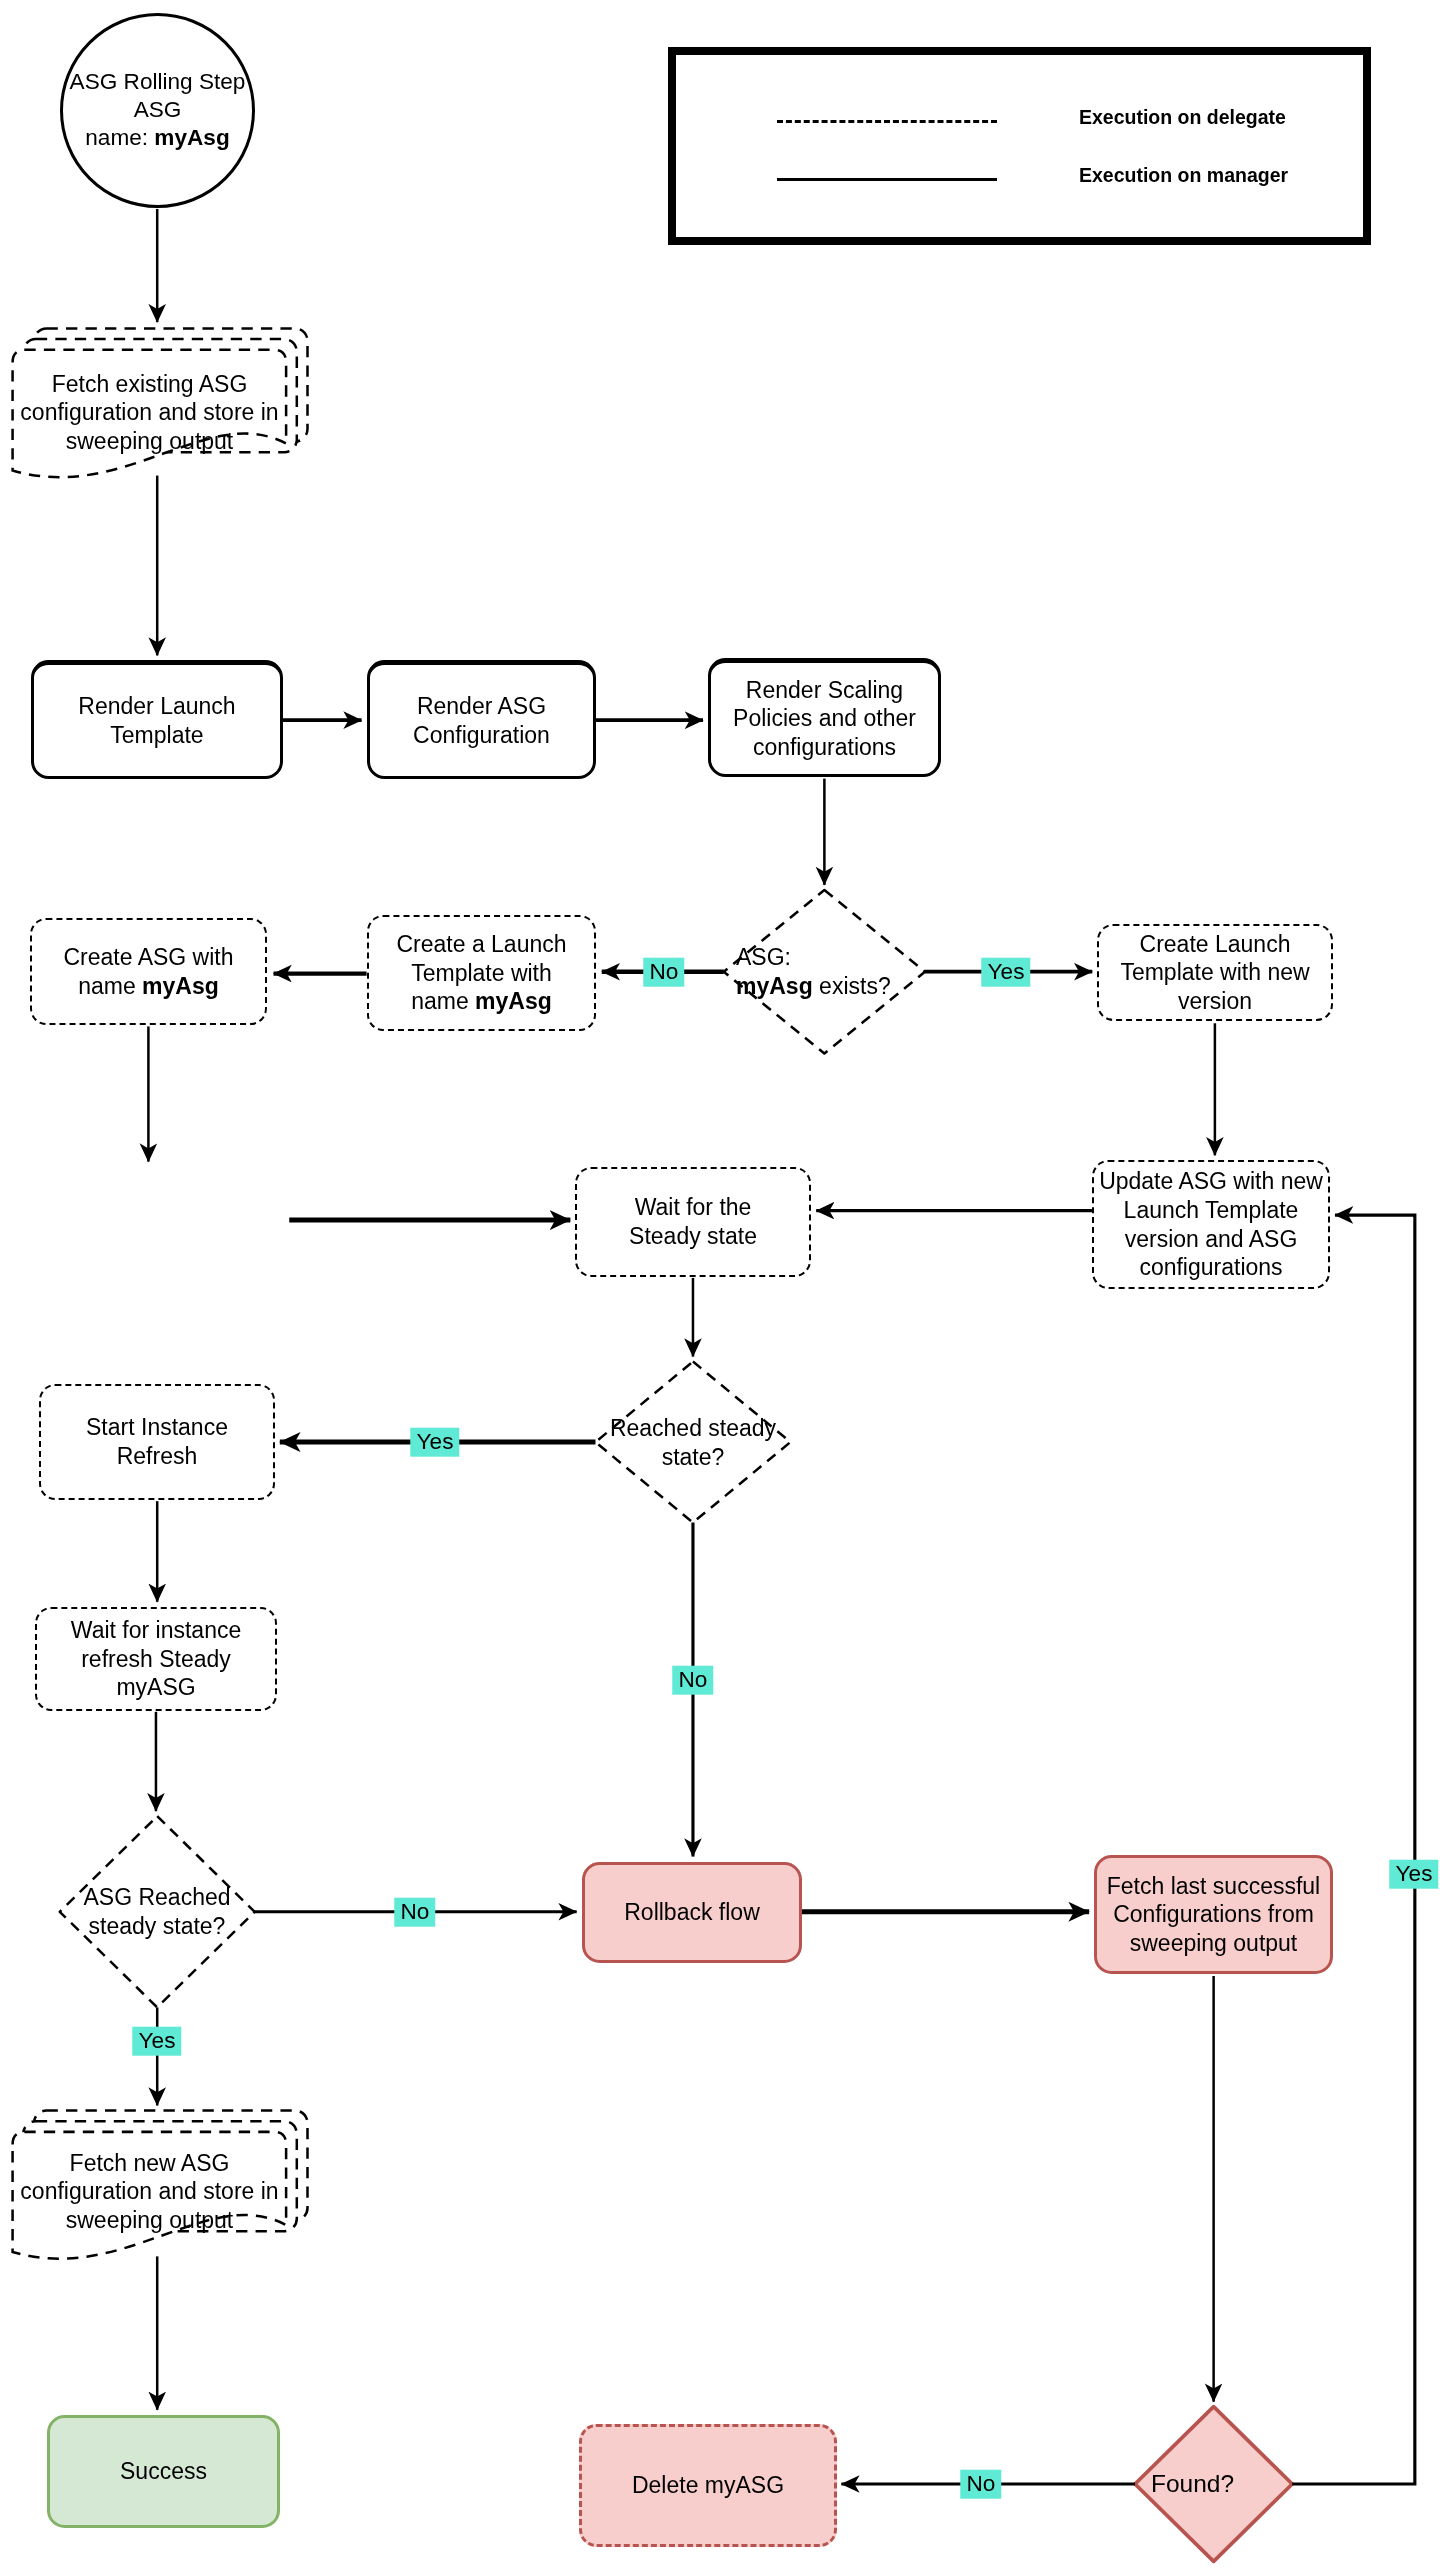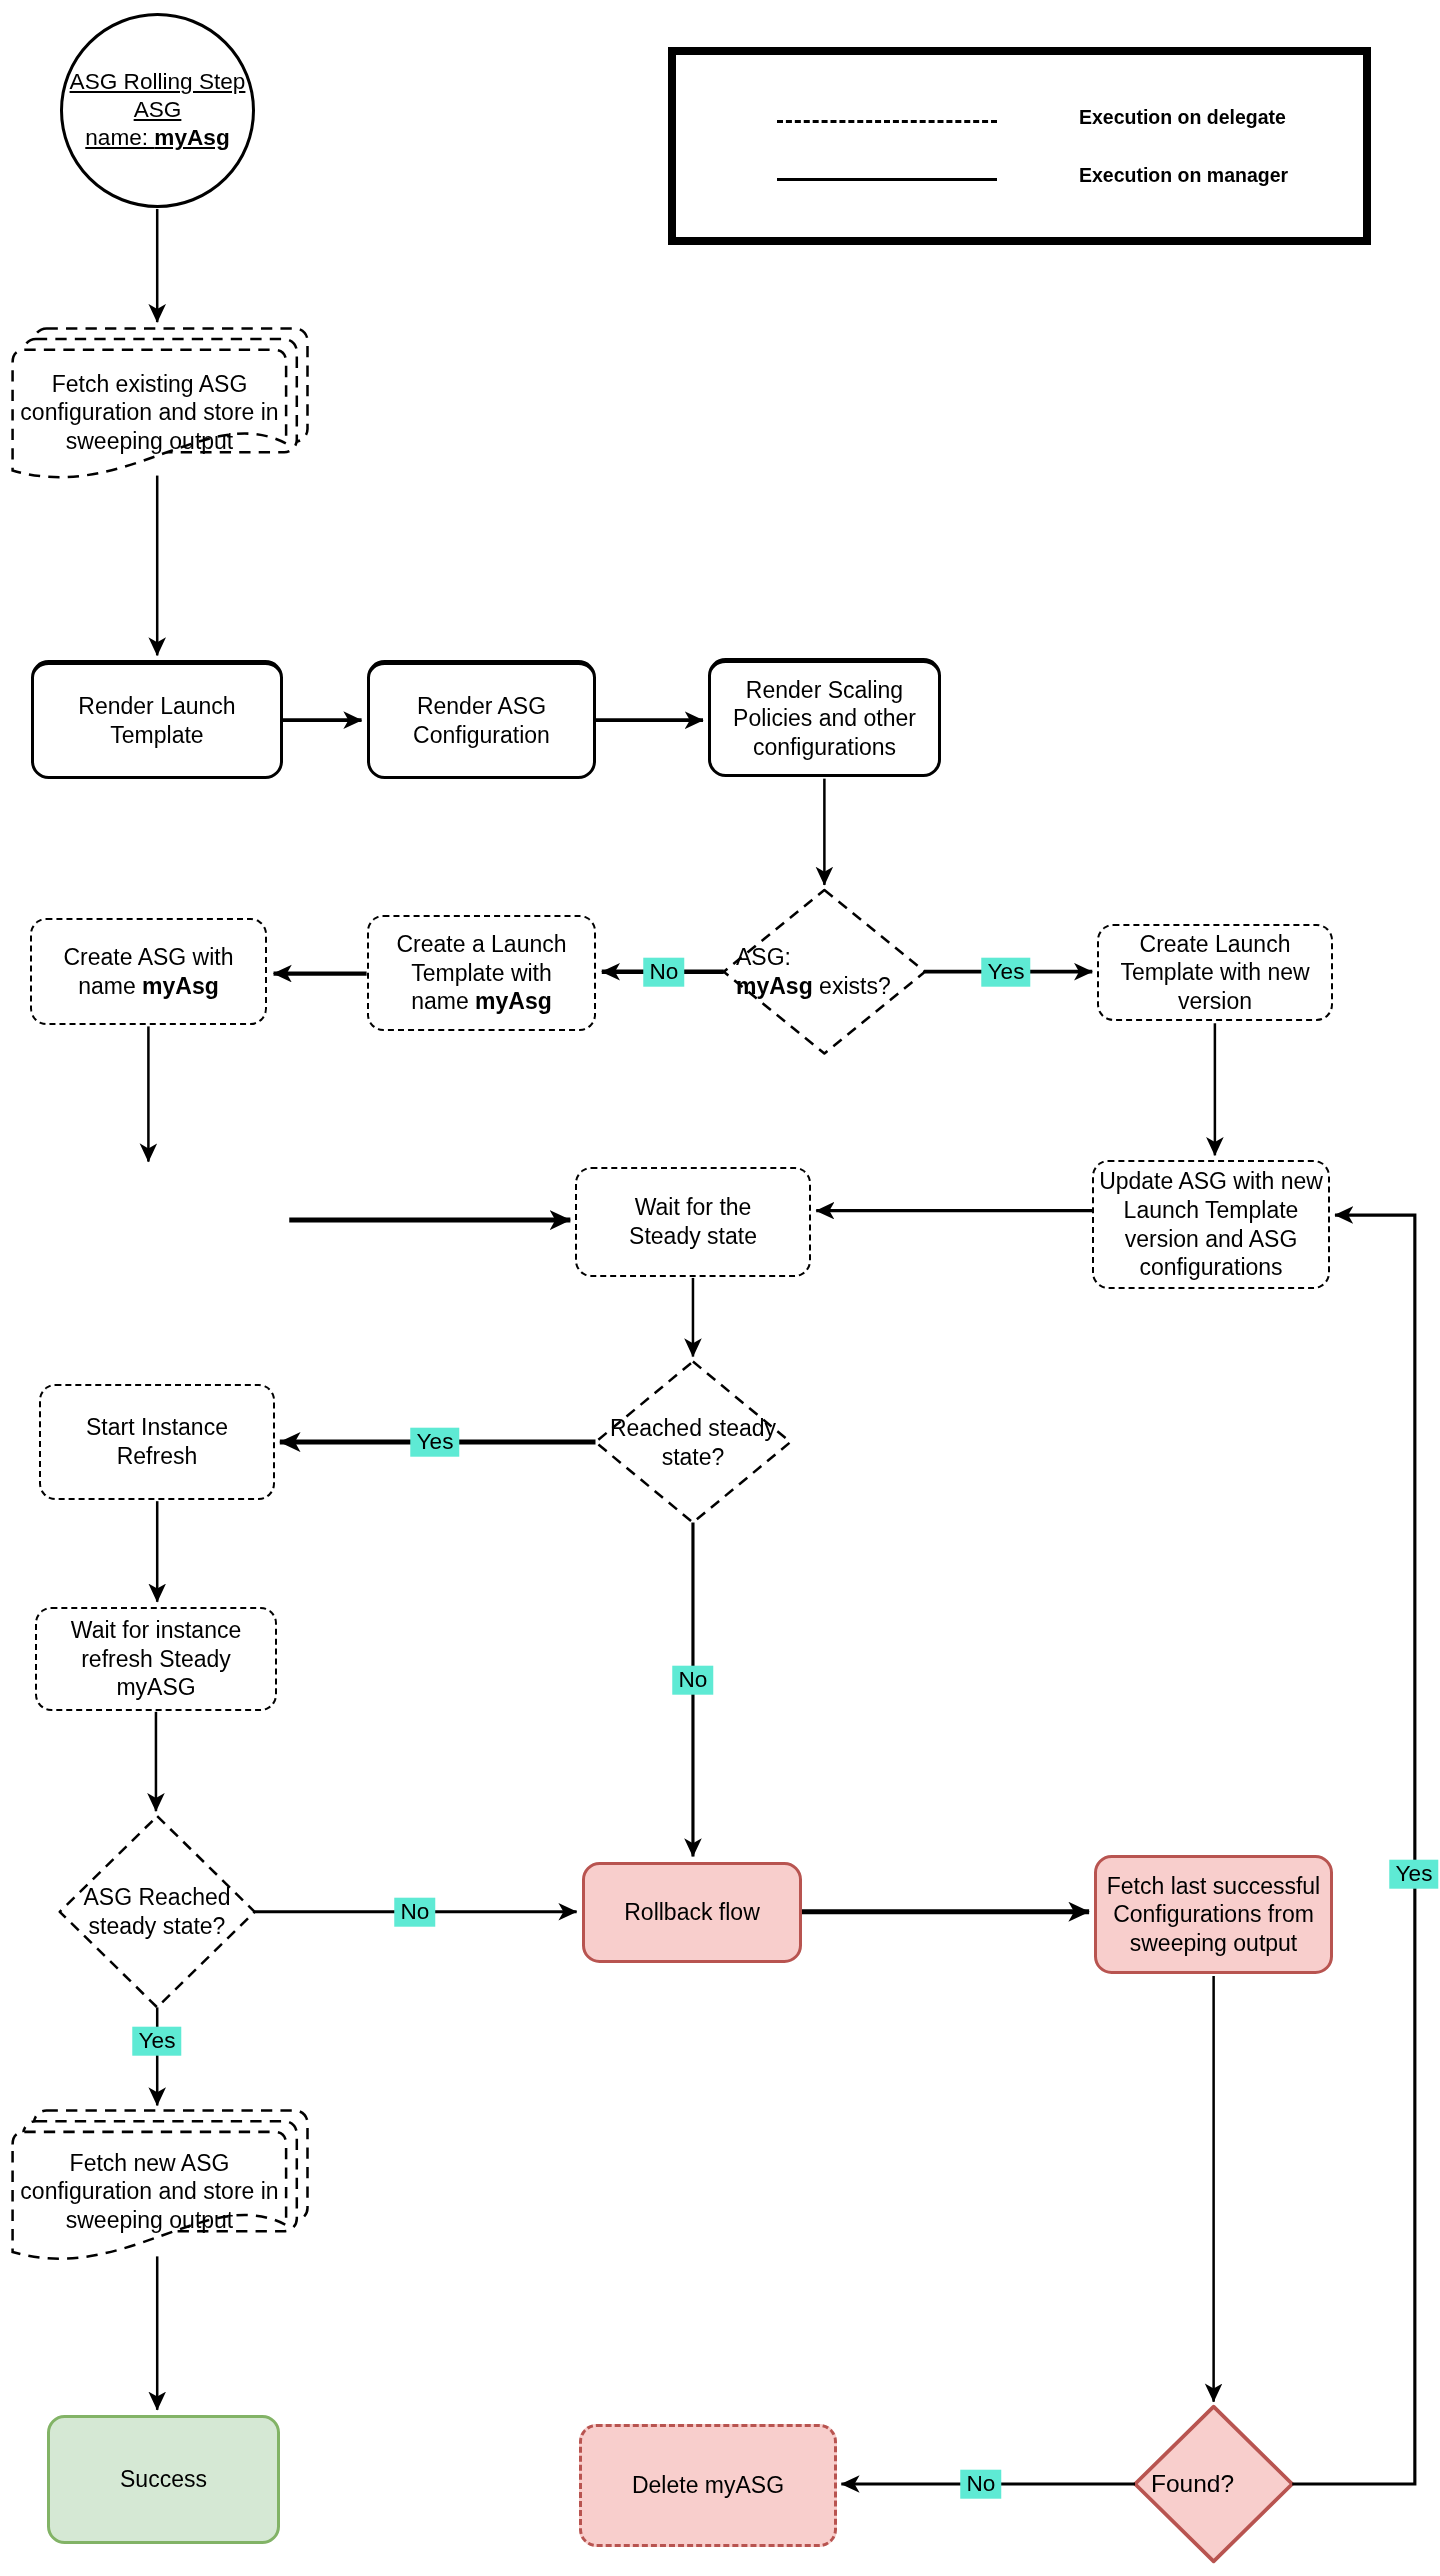--- a/index.html
+++ b/index.html
@@ -8,21 +8,21 @@
   #canvas{position:absolute;left:0;top:0;width:1440px;height:2576px;}
   svg.wires{position:absolute;left:0;top:0;}
   .node{position:absolute;display:flex;flex-direction:column;align-items:center;justify-content:center;
         text-align:center;font-size:23px;line-height:1.24;box-sizing:border-box;background:#fff;}
   .rounded{border:3.1px solid #000;border-radius:17.6px;}
   .toplip{border-top-width:5.7px;}
   .dashedbox{border:2.5px dashed #000;border-radius:16.4px;background:#fff;}
   .pink{background:#f8cecc;border:3.1px solid #b85450;border-radius:17.6px;}
   .pinkdash{background:#f8cecc;border:3.8px dashed #b85450;border-radius:17.6px;}
   .green{background:#d5e8d4;border:3.1px solid #82b366;border-radius:17.6px;}
-  .circle{border:3.1px solid #000;border-radius:50%;font-size:22.6px;text-decoration:underline;}
+  .circle{border:3.1px solid #000;border-radius:50%;font-size:22.6px;}
   .overlay{position:absolute;display:flex;flex-direction:column;align-items:flex-start;justify-content:center;
            text-align:center;font-size:23px;line-height:1.24;background:transparent;}
   .elabel{position:absolute;transform:translate(-50%,-50%);background:#5eead4;padding:1.3px 6.3px;
           font-size:22.6px;white-space:nowrap;}
   .legend{position:absolute;left:668px;top:47px;width:703px;height:198px;border:8.2px solid #000;
           box-sizing:border-box;background:#fff;}
   .legend-row{position:absolute;left:0;width:100%;height:0;}
   .legend-sample{position:absolute;left:101px;width:220px;height:0;}
   .legend-sample.dash{border-top:3.1px dashed #000;}
   .legend-sample.solid{border-top:3.8px solid #000;}
@@ -158,21 +158,21 @@
   </div>
 
   <div class="overlay" style="left:66px;top:1858px;width:182px;height:107px;">
     <span>ASG Reached steady state?</span>
   </div>
 
   <div class="overlay" style="left:19px;top:2143px;width:261px;height:97px;">
     <span>Fetch new ASG configuration and store in sweeping output</span>
   </div>
 
-  <div class="node green toplip" style="left:47px;top:2415px;width:233px;height:129px;">
+  <div class="node green toplip" style="left:47px;top:2415px;width:233px;height:113px;">
     <span>Success</span>
   </div>
 
   <div class="node pink toplip" style="left:582px;top:1862px;width:220px;height:101px;">
     <span>Rollback flow</span>
   </div>
 
   <div class="node pink toplip" style="left:1094px;top:1855px;width:239px;height:119px;">
     <span>Fetch last successful Configurations from sweeping output</span>
   </div>

